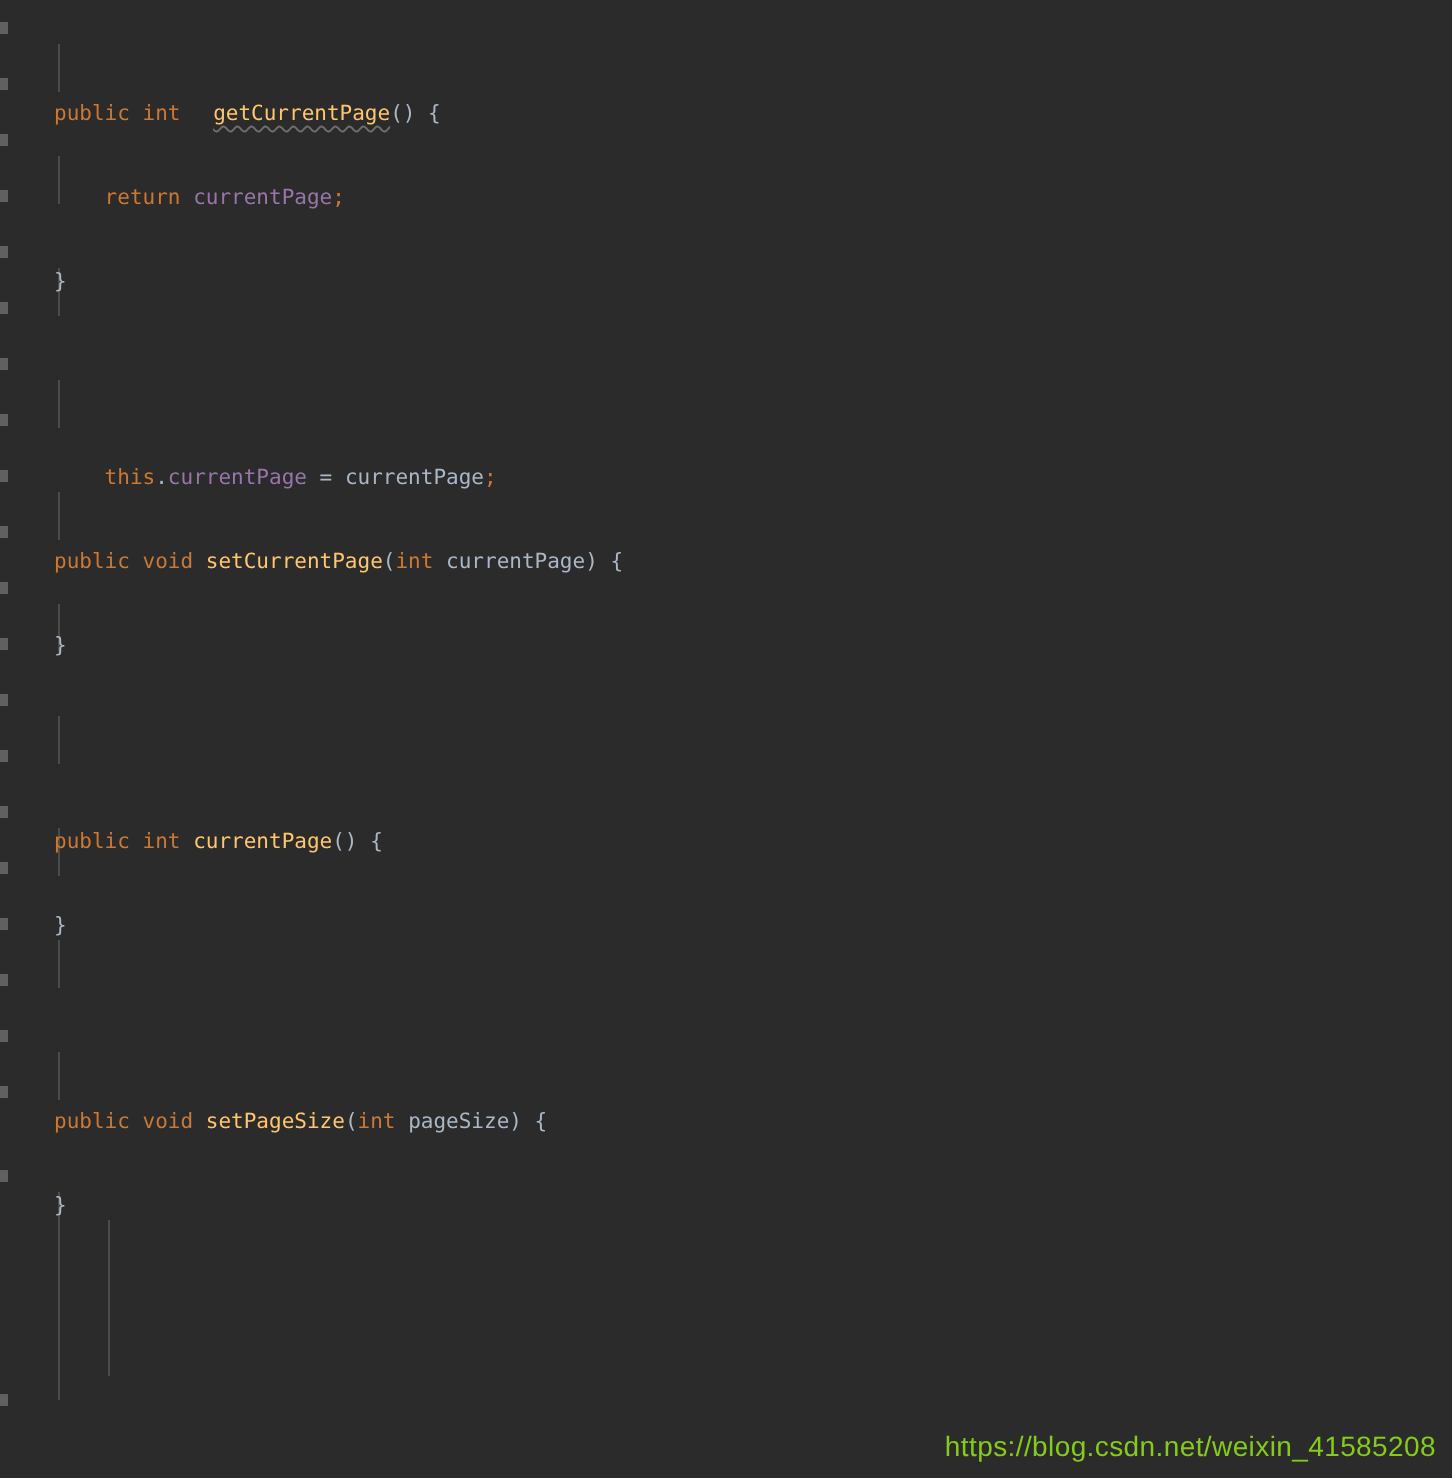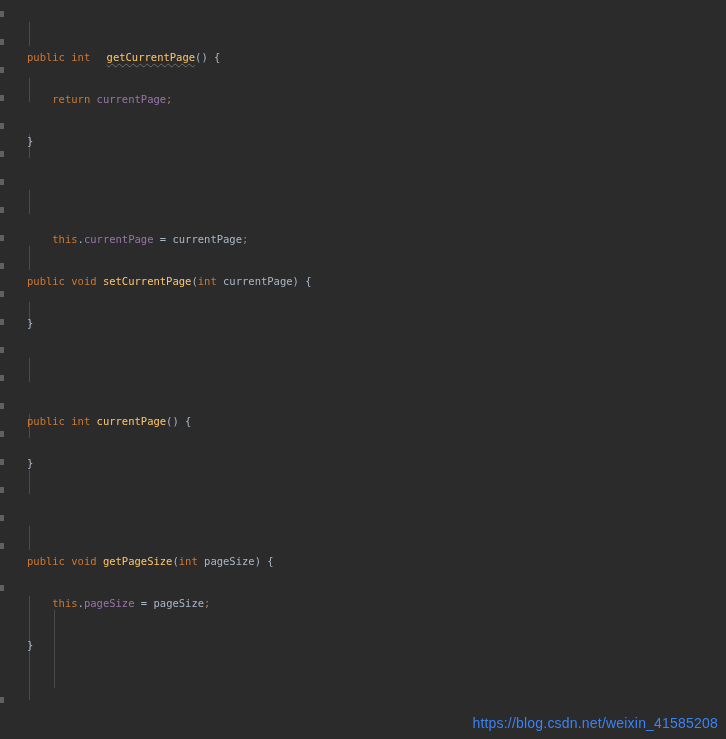--- a/index.html
+++ b/index.html
@@ -81,21 +81,21 @@
     text-decoration-thickness: 1px;
     padding-left: 10px;
   }
 
   .watermark {
     position: absolute;
     right: 8px;
     bottom: 8px;
     font-family: "Liberation Sans", sans-serif;
     font-size: 14px;
-    color: #3b82f6;
+    color: #84cc16;
     letter-spacing: 0.2px;
     user-select: none;
   }
 </style>
 </head>
 <body>
 
 <div id="editor">
 
   <div class="gutter-strip">
@@ -145,22 +145,21 @@
 
     <div class="line">    <span class="kw">this</span><span class="punc">.</span><span class="fld">currentPage</span> <span class="punc">=</span> <span class="ident">currentPage</span><span class="semi">;</span></div>
     <div class="line"><span class="kw">public</span> <span class="kw">void</span> <span class="mdecl">setCurrentPage</span><span class="punc">(</span><span class="kw">int</span> <span class="ident">currentPage</span><span class="punc">) {</span></div>
     <div class="line"><span class="brc">}</span></div>
     <div class="line"> </div>
 
     <div class="line"><span class="kw">public</span> <span class="kw">int</span> <span class="mdecl">currentPage</span><span class="punc">() {</span></div>
     <div class="line"><span class="brc">}</span></div>
     <div class="line"> </div>
 
-    <div class="line"><span class="kw">public</span> <span class="kw">void</span> <span class="mdecl">getPageSize</span><span class="punc">(</span><span class="kw">int</span> <span class="ident">pageSize</span><span class="punc">) {</span></div>
-    <div class="line">    <span class="kw">this</span><span class="punc">.</span><span class="fld">pageSize</span> <span class="punc">=</span> <span class="ident">pageSize</span><span class="semi">;</span></div>
+    <div class="line"><span class="kw">public</span> <span class="kw">void</span> <span class="mdecl">setPageSize</span><span class="punc">(</span><span class="kw">int</span> <span class="ident">pageSize</span><span class="punc">) {</span></div>
     <div class="line"><span class="brc">}</span></div>
     <div class="line"> </div>
 
     
     
     
     
 
     
     

